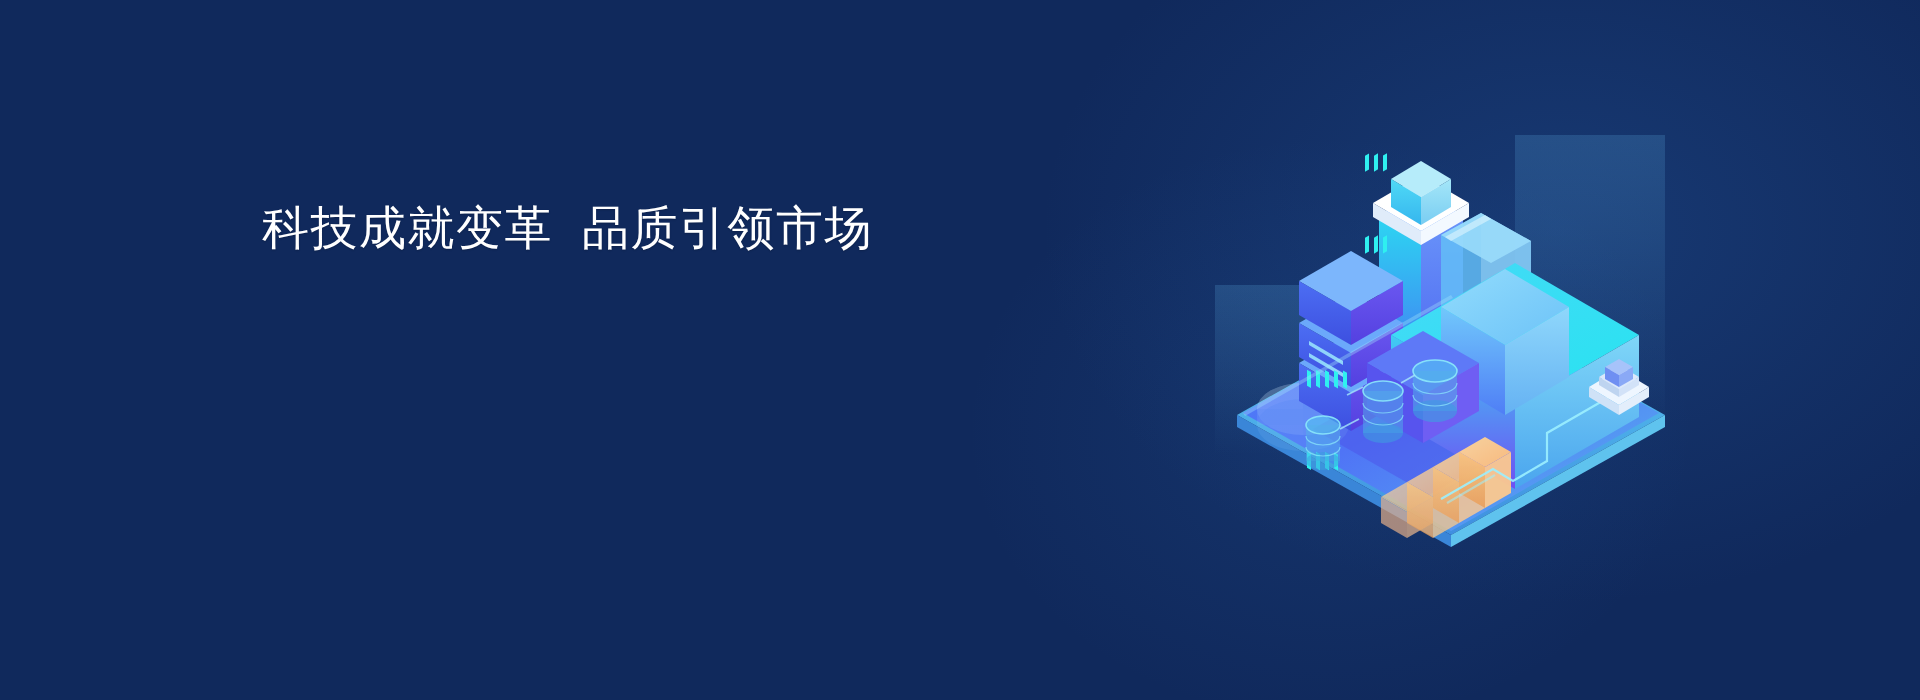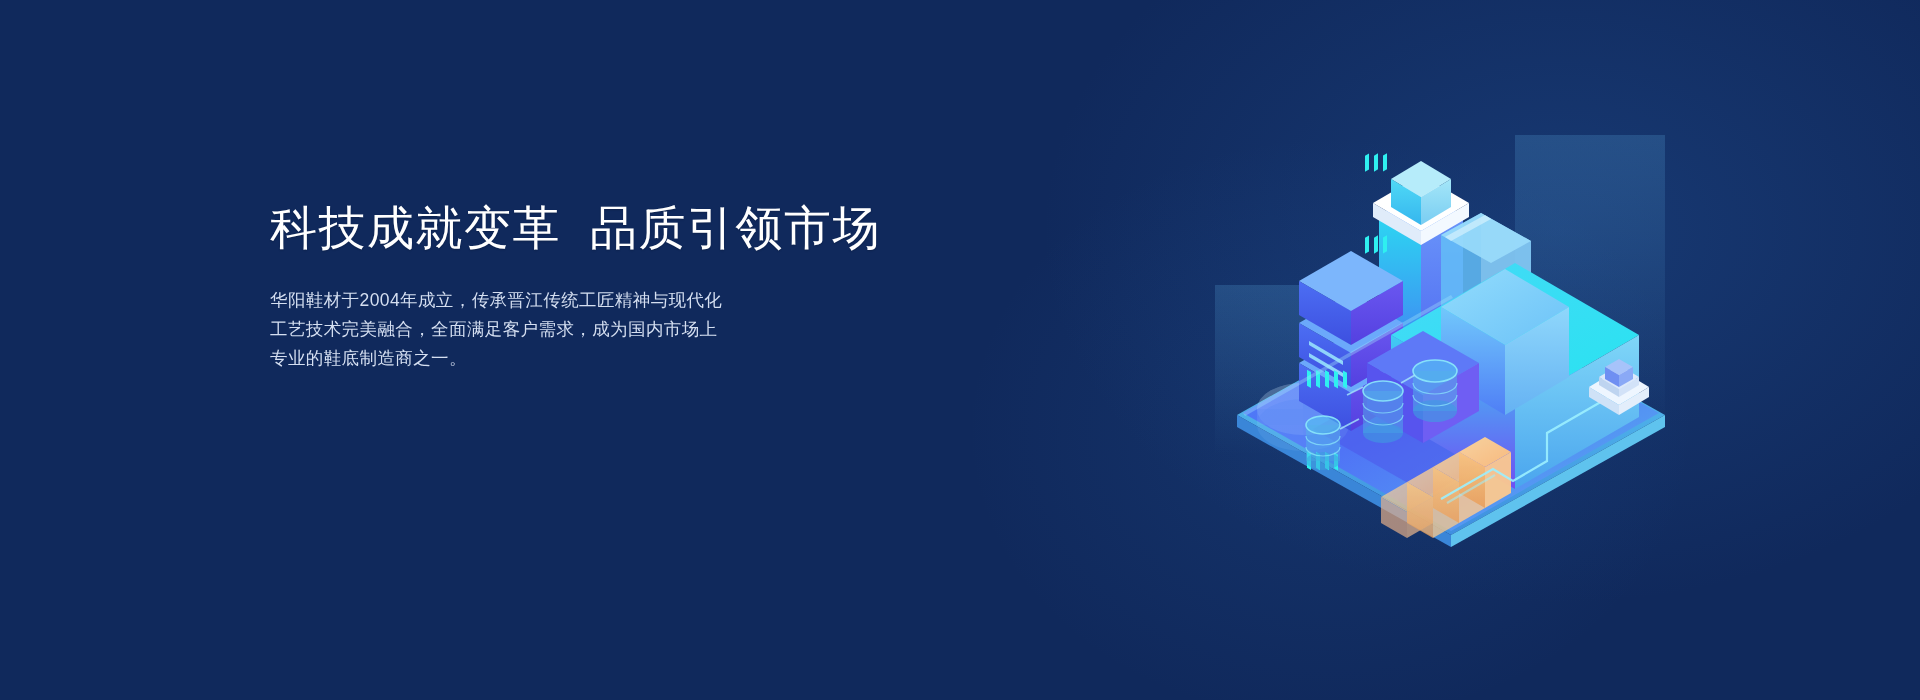--- a/index.html
+++ b/index.html
@@ -15,21 +15,21 @@
     background:
       radial-gradient(720px 520px at 1560px 230px, rgba(41,96,170,0.30) 0%, rgba(16,41,92,0) 72%),
       radial-gradient(520px 420px at 1330px 430px, rgba(52,120,200,0.14) 0%, rgba(16,41,92,0) 70%),
       #10295c;
     overflow:hidden;
   }
 
   
   .text-block{
     position:absolute;
-    left:270px; top:196px;
+    left:262px; top:196px;
     width:700px;
   }
   .headline{
     color:#ffffff;
     font-size:47px;
     line-height:64px;
     letter-spacing:1.5px;
     font-weight:400;
     white-space:pre;
     text-shadow:0 1px 2px rgba(0,0,0,0.18);
@@ -53,23 +53,20 @@
   }
   .illustration svg{ display:block; width:520px; height:460px; }
 </style>
 </head>
 <body>
 
 <div class="banner">
 
   <div class="text-block">
     <div class="headline">科技成就变革  品质引领市场</div>
-    <div class="subcopy">华阳鞋材于2004年成立，传承晋江传统工匠精神与现代化
-工艺技术完美融合，全面满足客户需求，成为国内市场上
-专业的鞋底制造商之一。</div>
   </div>
 
   <div class="illustration">
     <svg viewBox="0 0 520 460" xmlns="http://www.w3.org/2000/svg">
       <defs>
 
         <linearGradient id="gPlatTop" x1="0" y1="0" x2="1" y2="1">
           <stop offset="0%" stop-color="#4e7df9"></stop>
           <stop offset="45%" stop-color="#4f74f6"></stop>
           <stop offset="100%" stop-color="#59b4f0"></stop>

